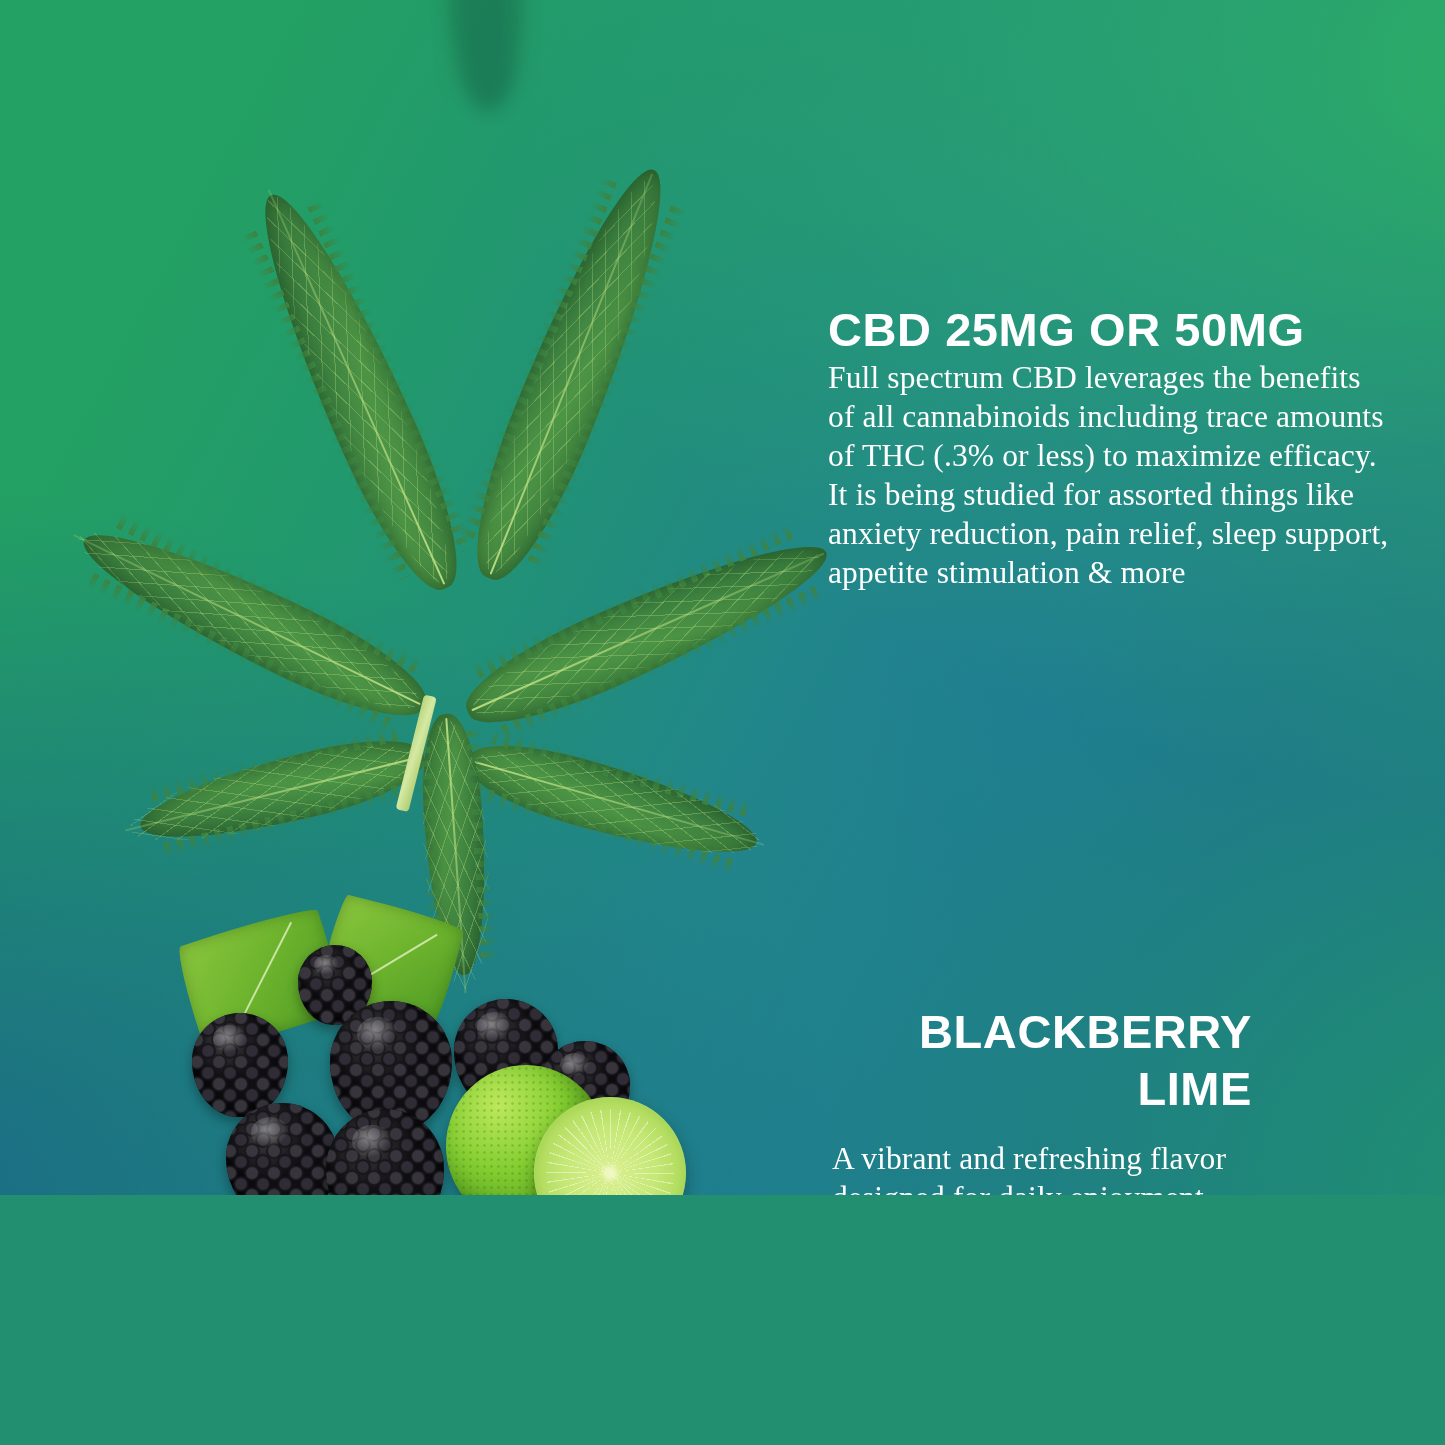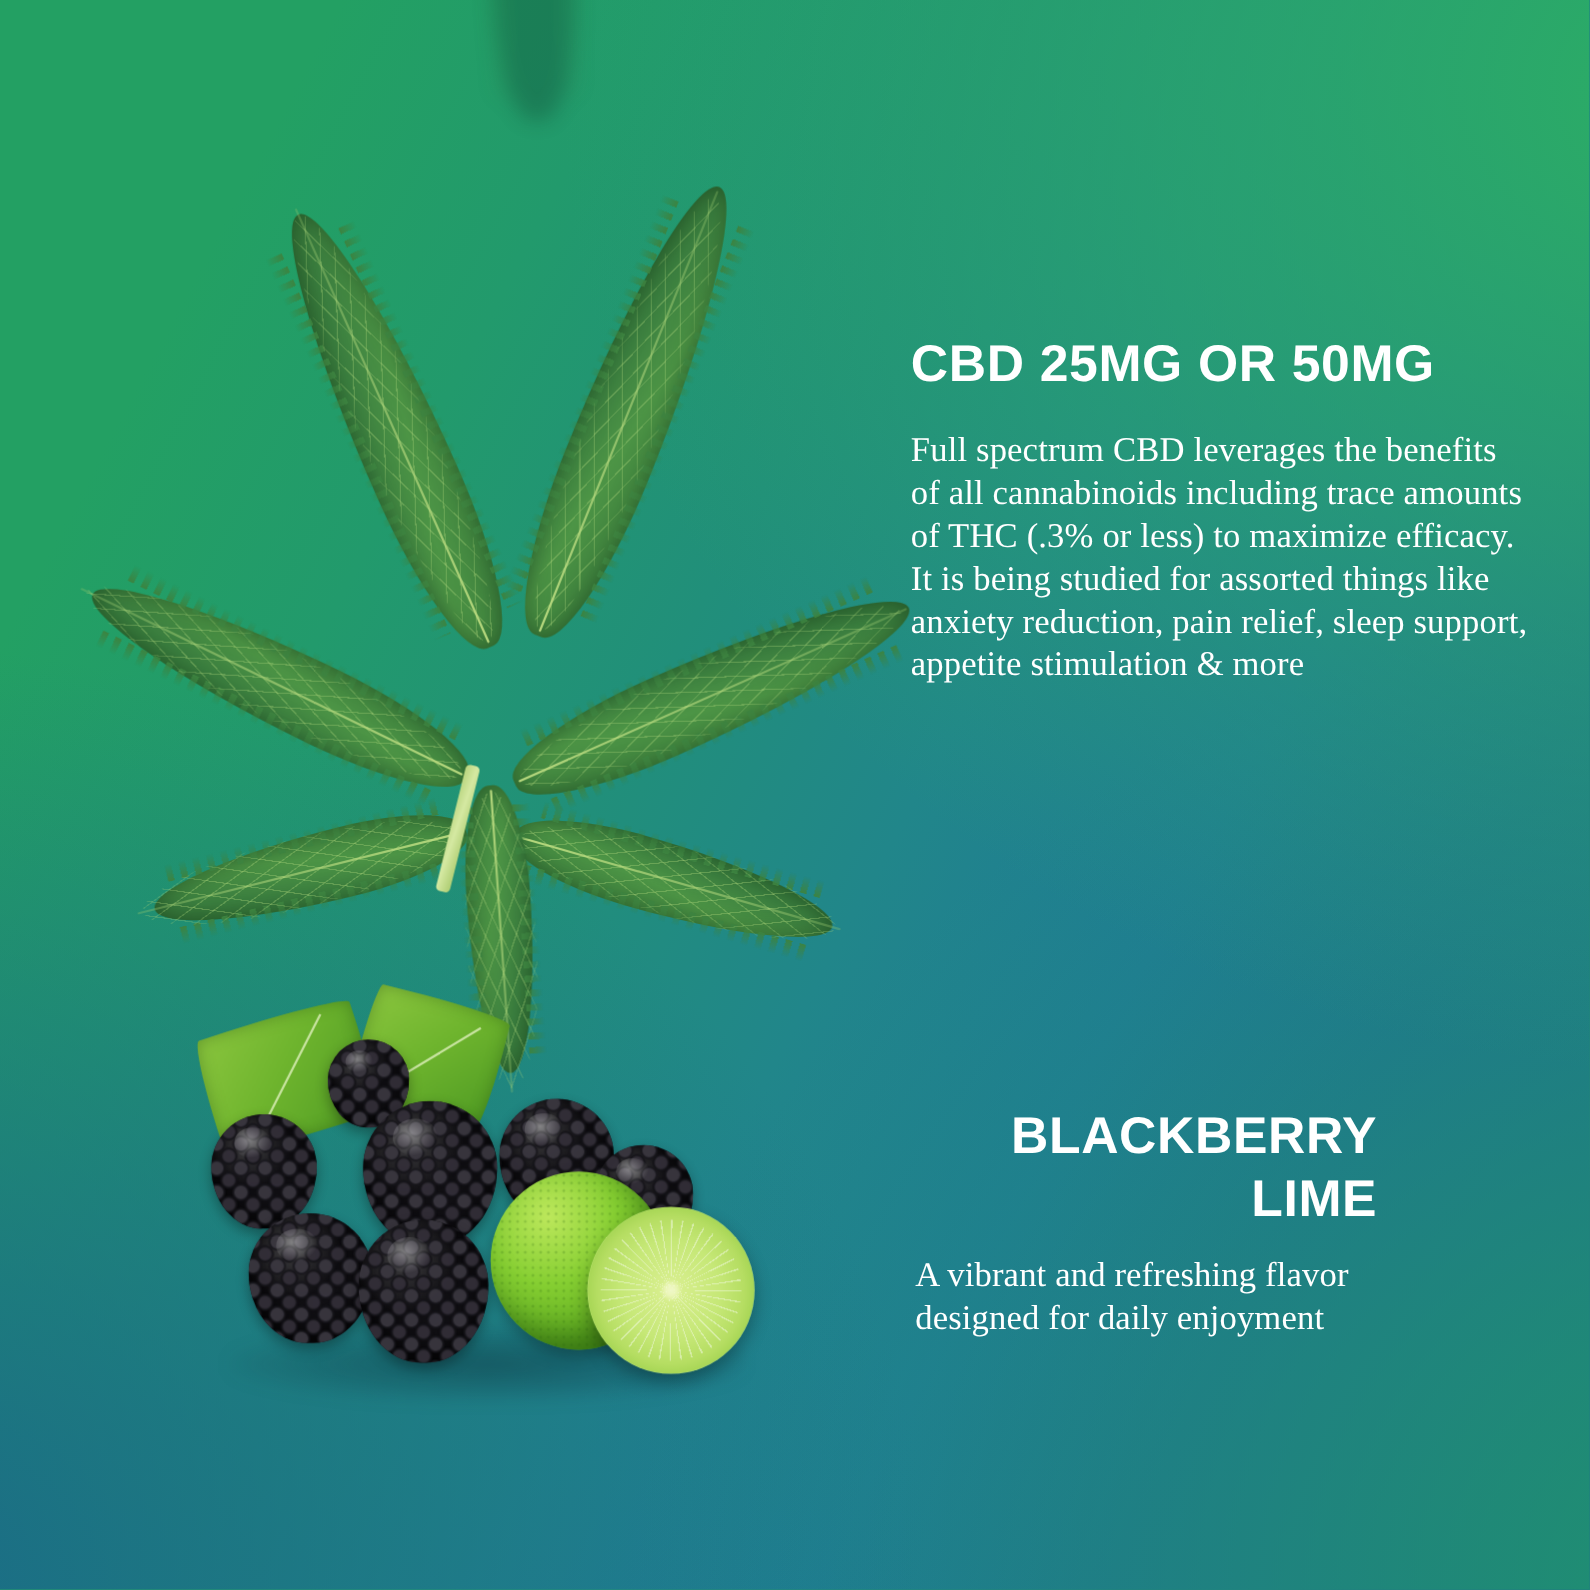--- a/index.html
+++ b/index.html
@@ -2,21 +2,21 @@
 <html><head>
 <meta charset="utf-8">
 <style>
   html,body{margin:0;padding:0;}
   body{
     width:1445px;height:1445px;overflow:hidden;
     font-family:"Liberation Sans",sans-serif;
     background:#229070;
   }
   .poster{
-    position:relative;width:1445px;height:1445px;overflow:hidden;
+    position:relative;width:1445px;height:1195px;overflow:hidden;
     background:
       linear-gradient(118deg,
         #23a063 0%,
         #23a063 14%,
         #229a6c 27%,
         #218f7a 42%,
         #21868a 55%,
         #1f7b95 68%,
         #1e7193 80%,
         #1e6d8c 100%);
@@ -48,21 +48,21 @@
   .copy.flavor h2.heading{font-size:47px;line-height:57px;white-space:pre-line;text-align:right;}
 
   p.body{
     margin:0;
     font-family:"Liberation Serif",serif;
     color:#ffffff;
     font-size:31.5px;
     line-height:39px;
     letter-spacing:.004em;
   }
-  .copy.cbd p.body{margin-top:32px;width:566px;}
+  .copy.cbd p.body{margin-top:1px;width:566px;}
   .copy.flavor p.body{margin-top:22px;width:400px;line-height:39px;}
 
   
   .leaf-art{
     position:absolute;left:86px;top:96px;width:720px;height:660px;
   }
   .leaf-shadow-layer{position:absolute;inset:0;filter:blur(9px);opacity:.30;}
   .leaflet{
     position:absolute;left:50%;top:0;
     transform-origin:50% 100%;

